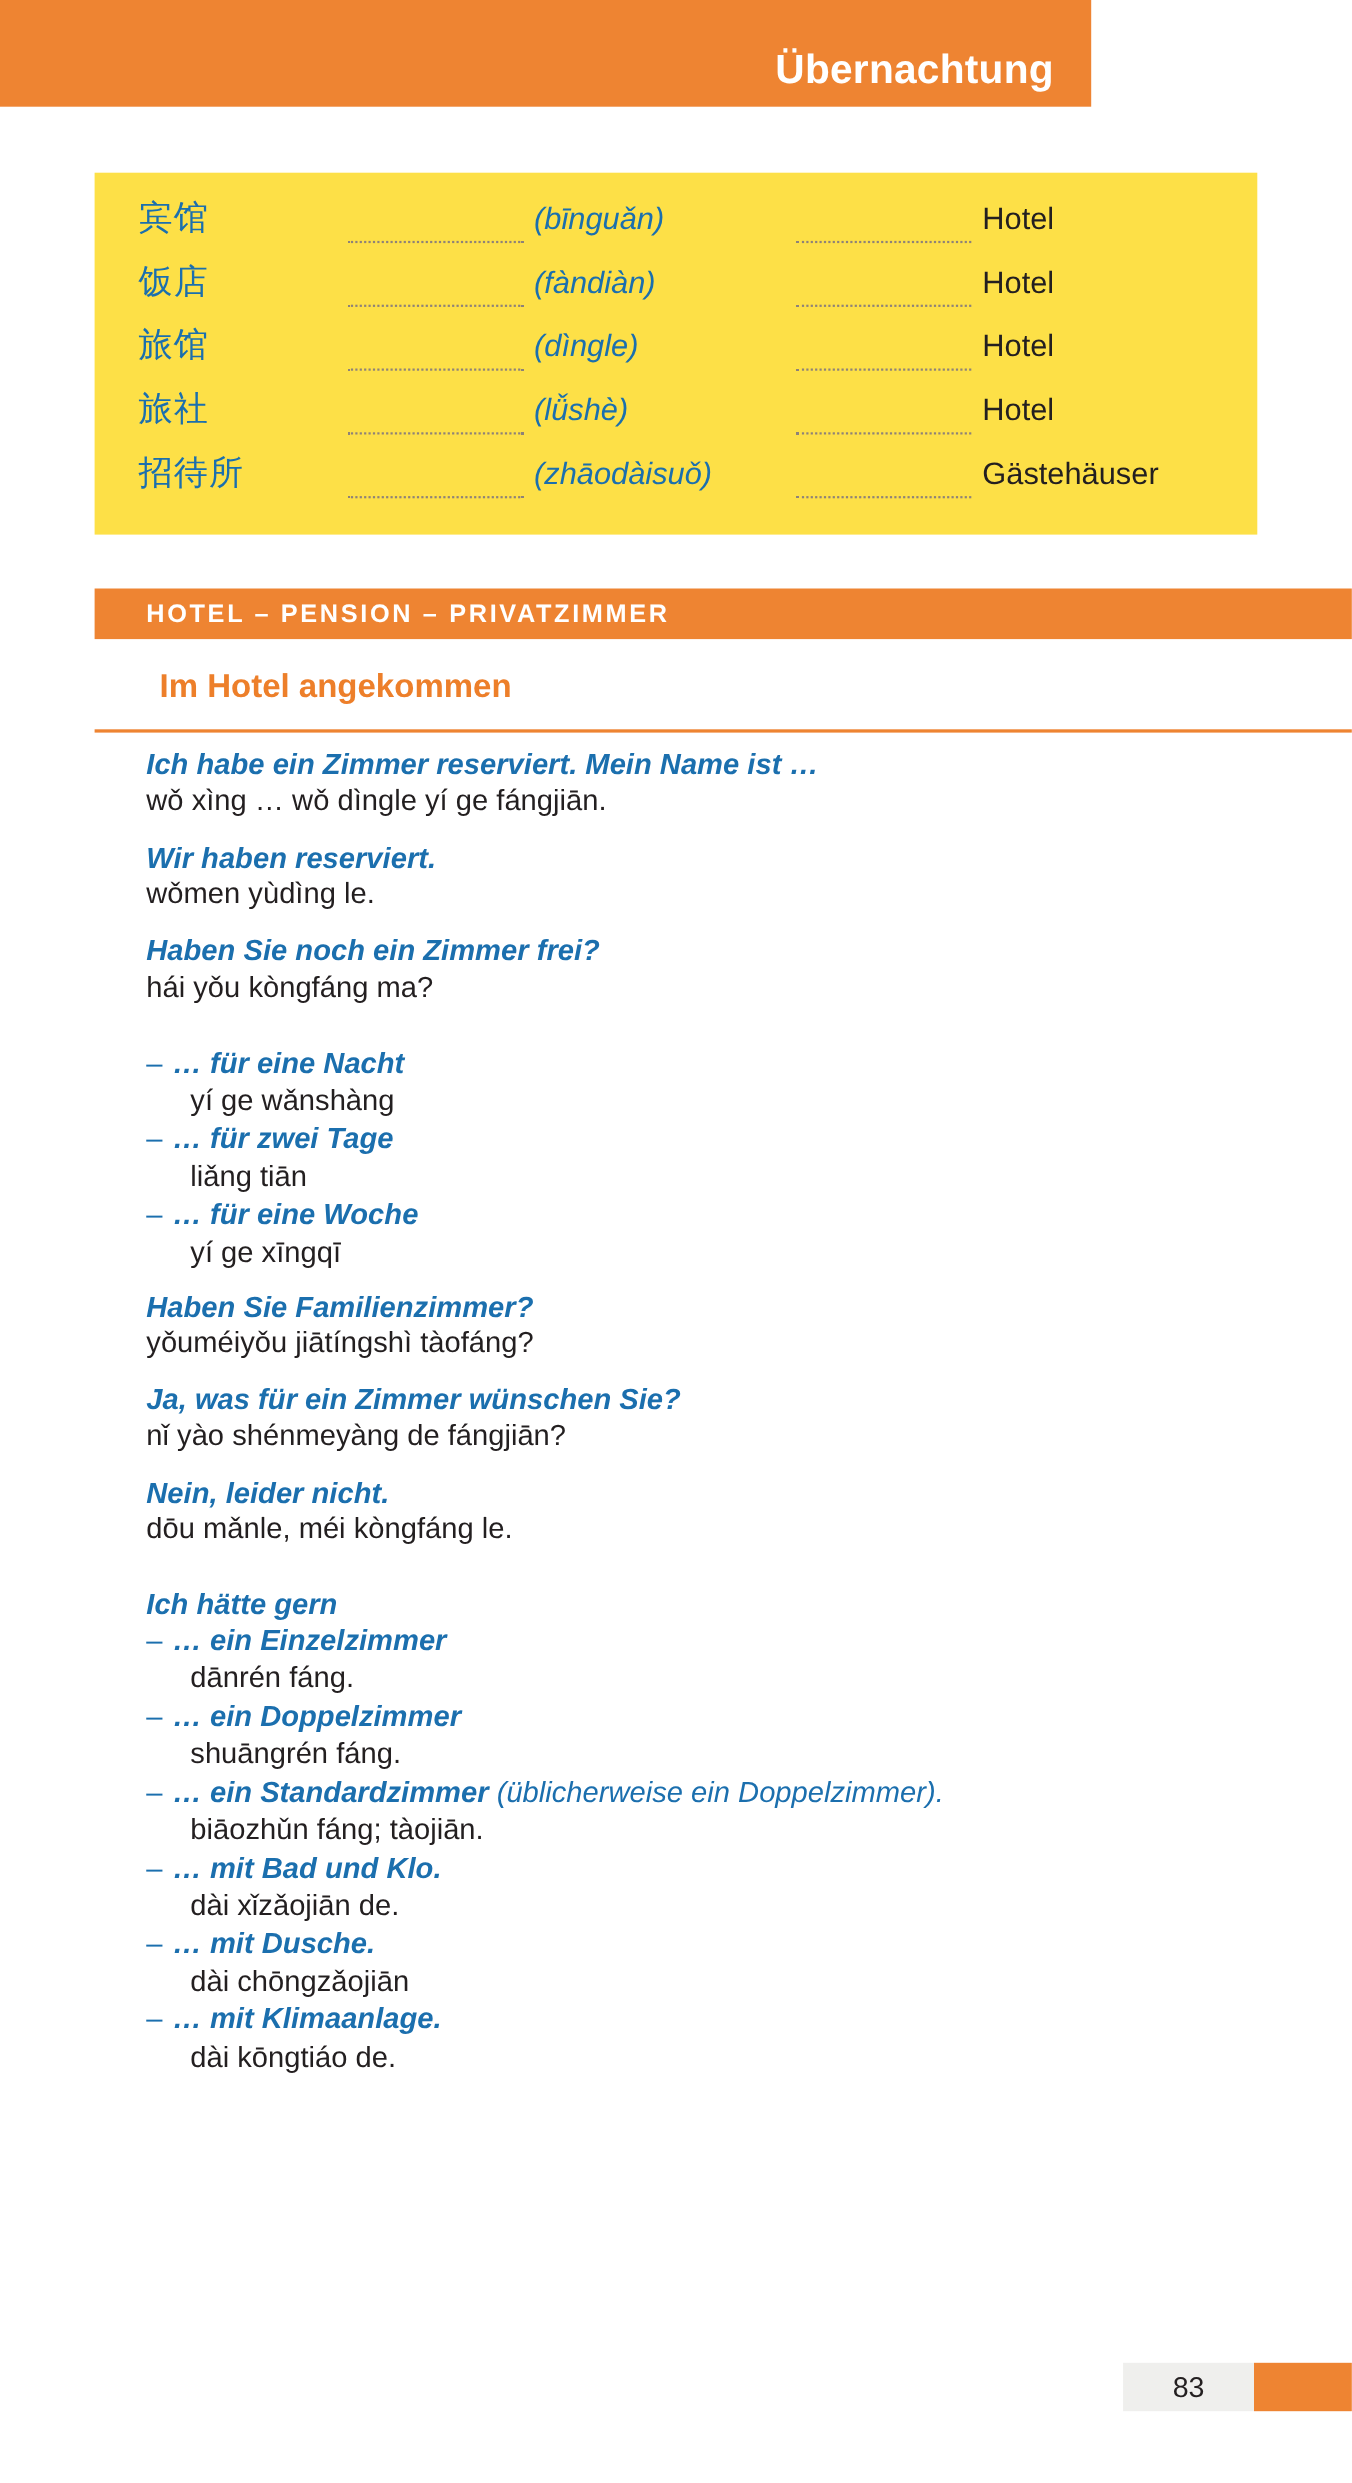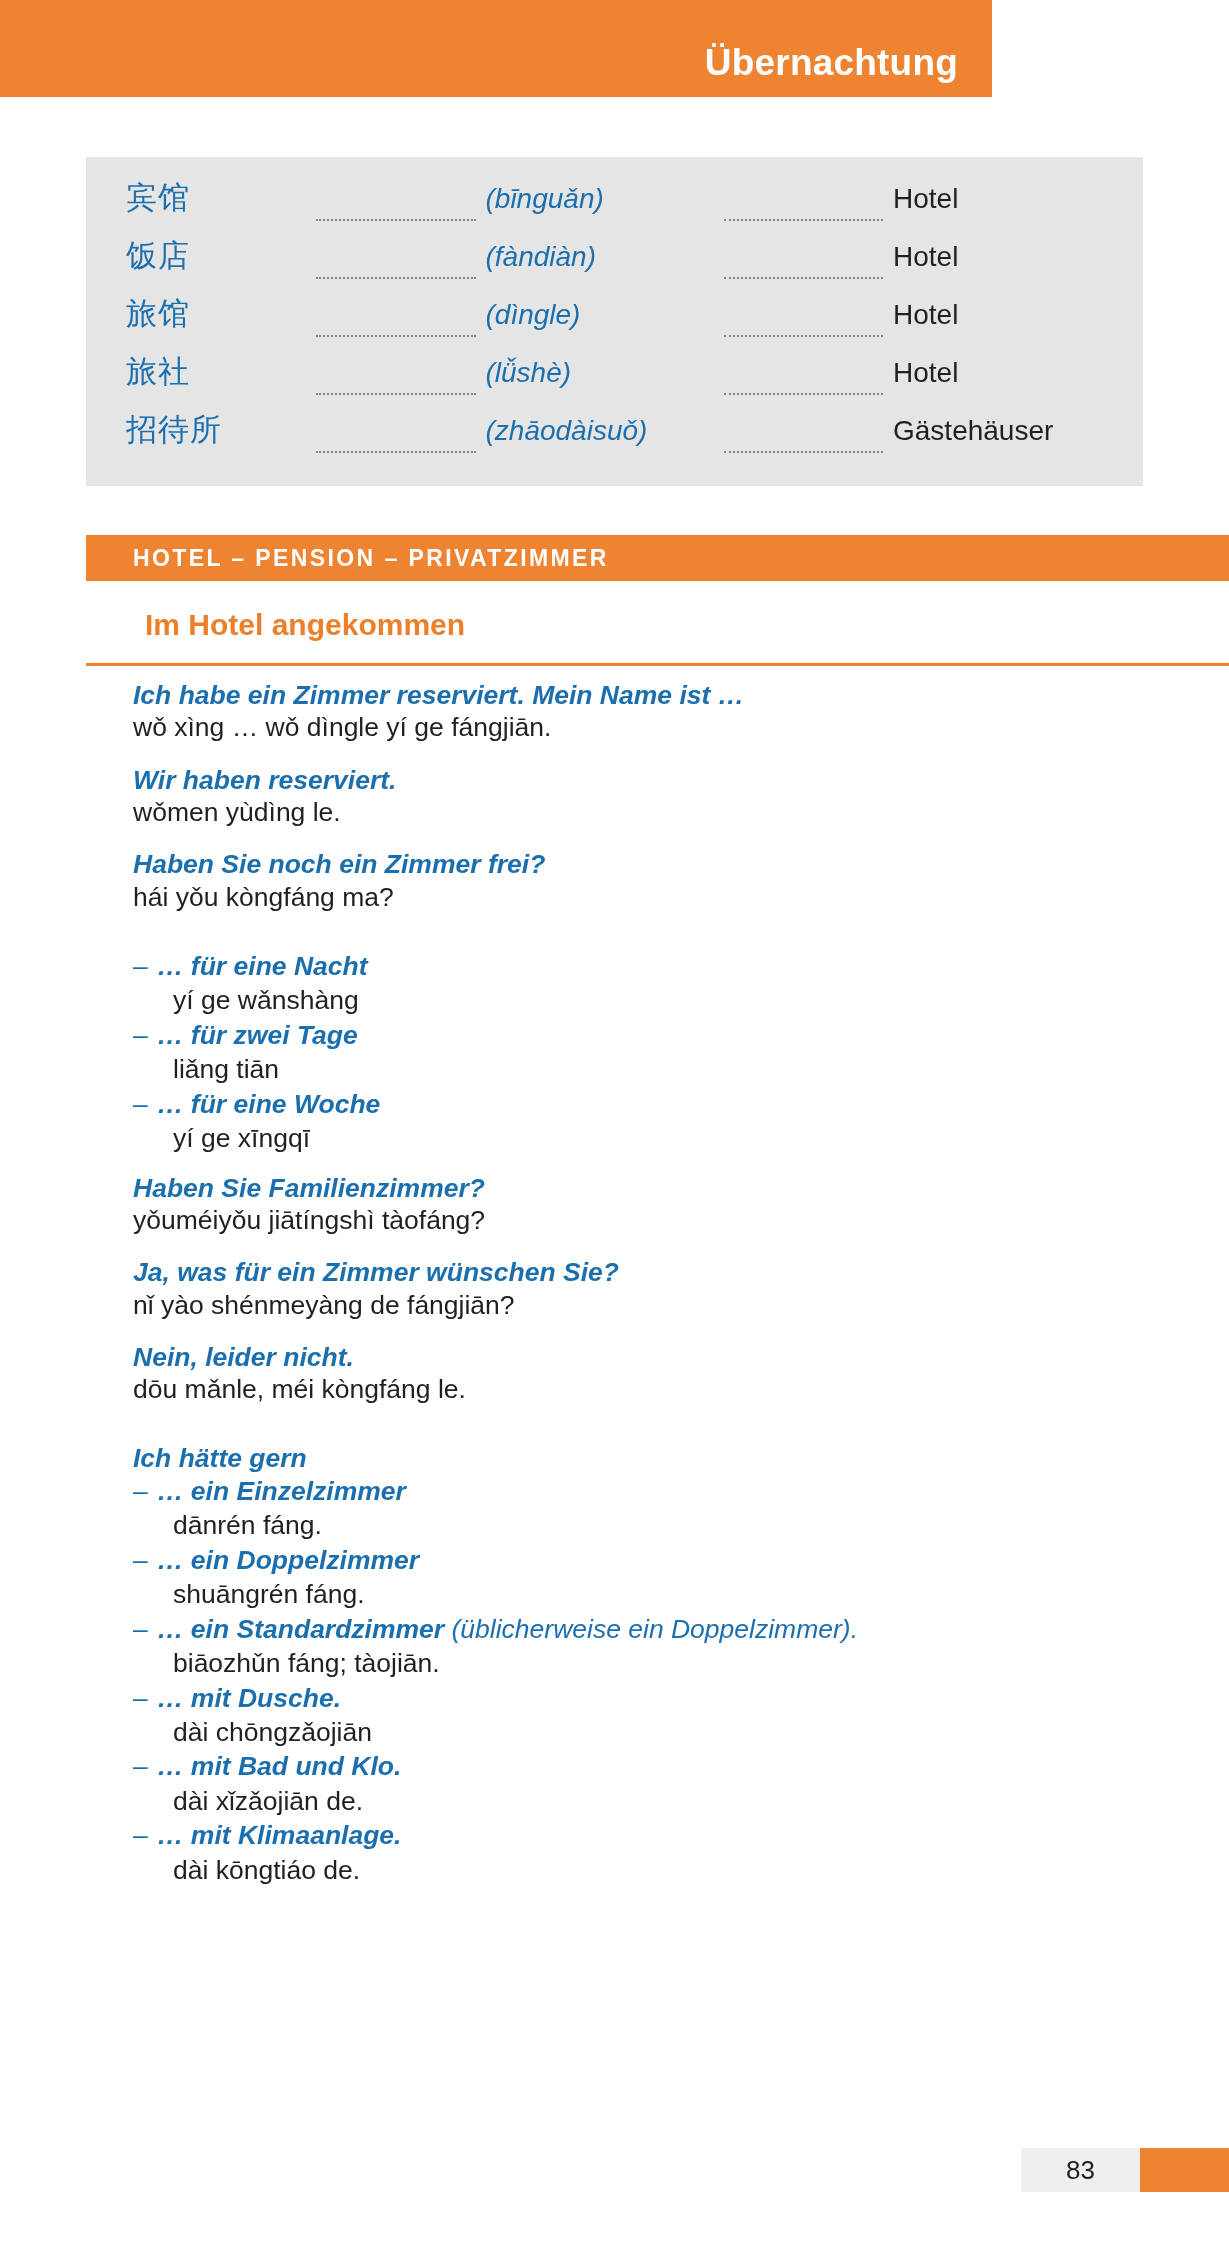--- a/index.html
+++ b/index.html
@@ -38,21 +38,21 @@
     line-height: 1;
     white-space: nowrap;
   }
 
   
   .vocab-panel {
     position: absolute;
     left: 86px;
     top: 157px;
     width: 1057px;
-    background: #e5e5e5;
+    background: #fde047;
     padding: 20px 0 19px 0;
     box-sizing: border-box;
   }
   .vocab-row {
     display: flex;
     align-items: baseline;
     height: 58px;
     padding: 0 0 0 40px;
     box-sizing: border-box;
   }
@@ -354,28 +354,28 @@
     </li>
     <li class="dash-item">
       <div class="dash-de"><span class="dash">–</span><span>… ein Doppelzimmer</span><span class="plain"></span></div>
       <div class="dash-py">shuāngrén fáng.</div>
     </li>
     <li class="dash-item">
       <div class="dash-de"><span class="dash">–</span><span>… ein Standardzimmer</span><span class="plain"> (üblicherweise ein Doppelzimmer).</span></div>
       <div class="dash-py">biāozhǔn fáng; tàojiān.</div>
     </li>
     <li class="dash-item">
+      <div class="dash-de"><span class="dash">–</span><span>… mit Bad und Klo.</span><span class="plain"></span></div>
+      <div class="dash-py">dài xǐzǎojiān de.</div>
+    </li>
+    <li class="dash-item">
       <div class="dash-de"><span class="dash">–</span><span>… mit Dusche.</span><span class="plain"></span></div>
       <div class="dash-py">dài chōngzǎojiān</div>
     </li>
     <li class="dash-item">
-      <div class="dash-de"><span class="dash">–</span><span>… mit Bad und Klo.</span><span class="plain"></span></div>
-      <div class="dash-py">dài xǐzǎojiān de.</div>
-    </li>
-    <li class="dash-item">
       <div class="dash-de"><span class="dash">–</span><span>… mit Klimaanlage.</span><span class="plain"></span></div>
       <div class="dash-py">dài kōngtiáo de.</div>
     </li>
   </ul>
 
 </div>
 
 <div class="footer-pagebox">
   <div class="footer-pagenum">83</div>
 </div>

